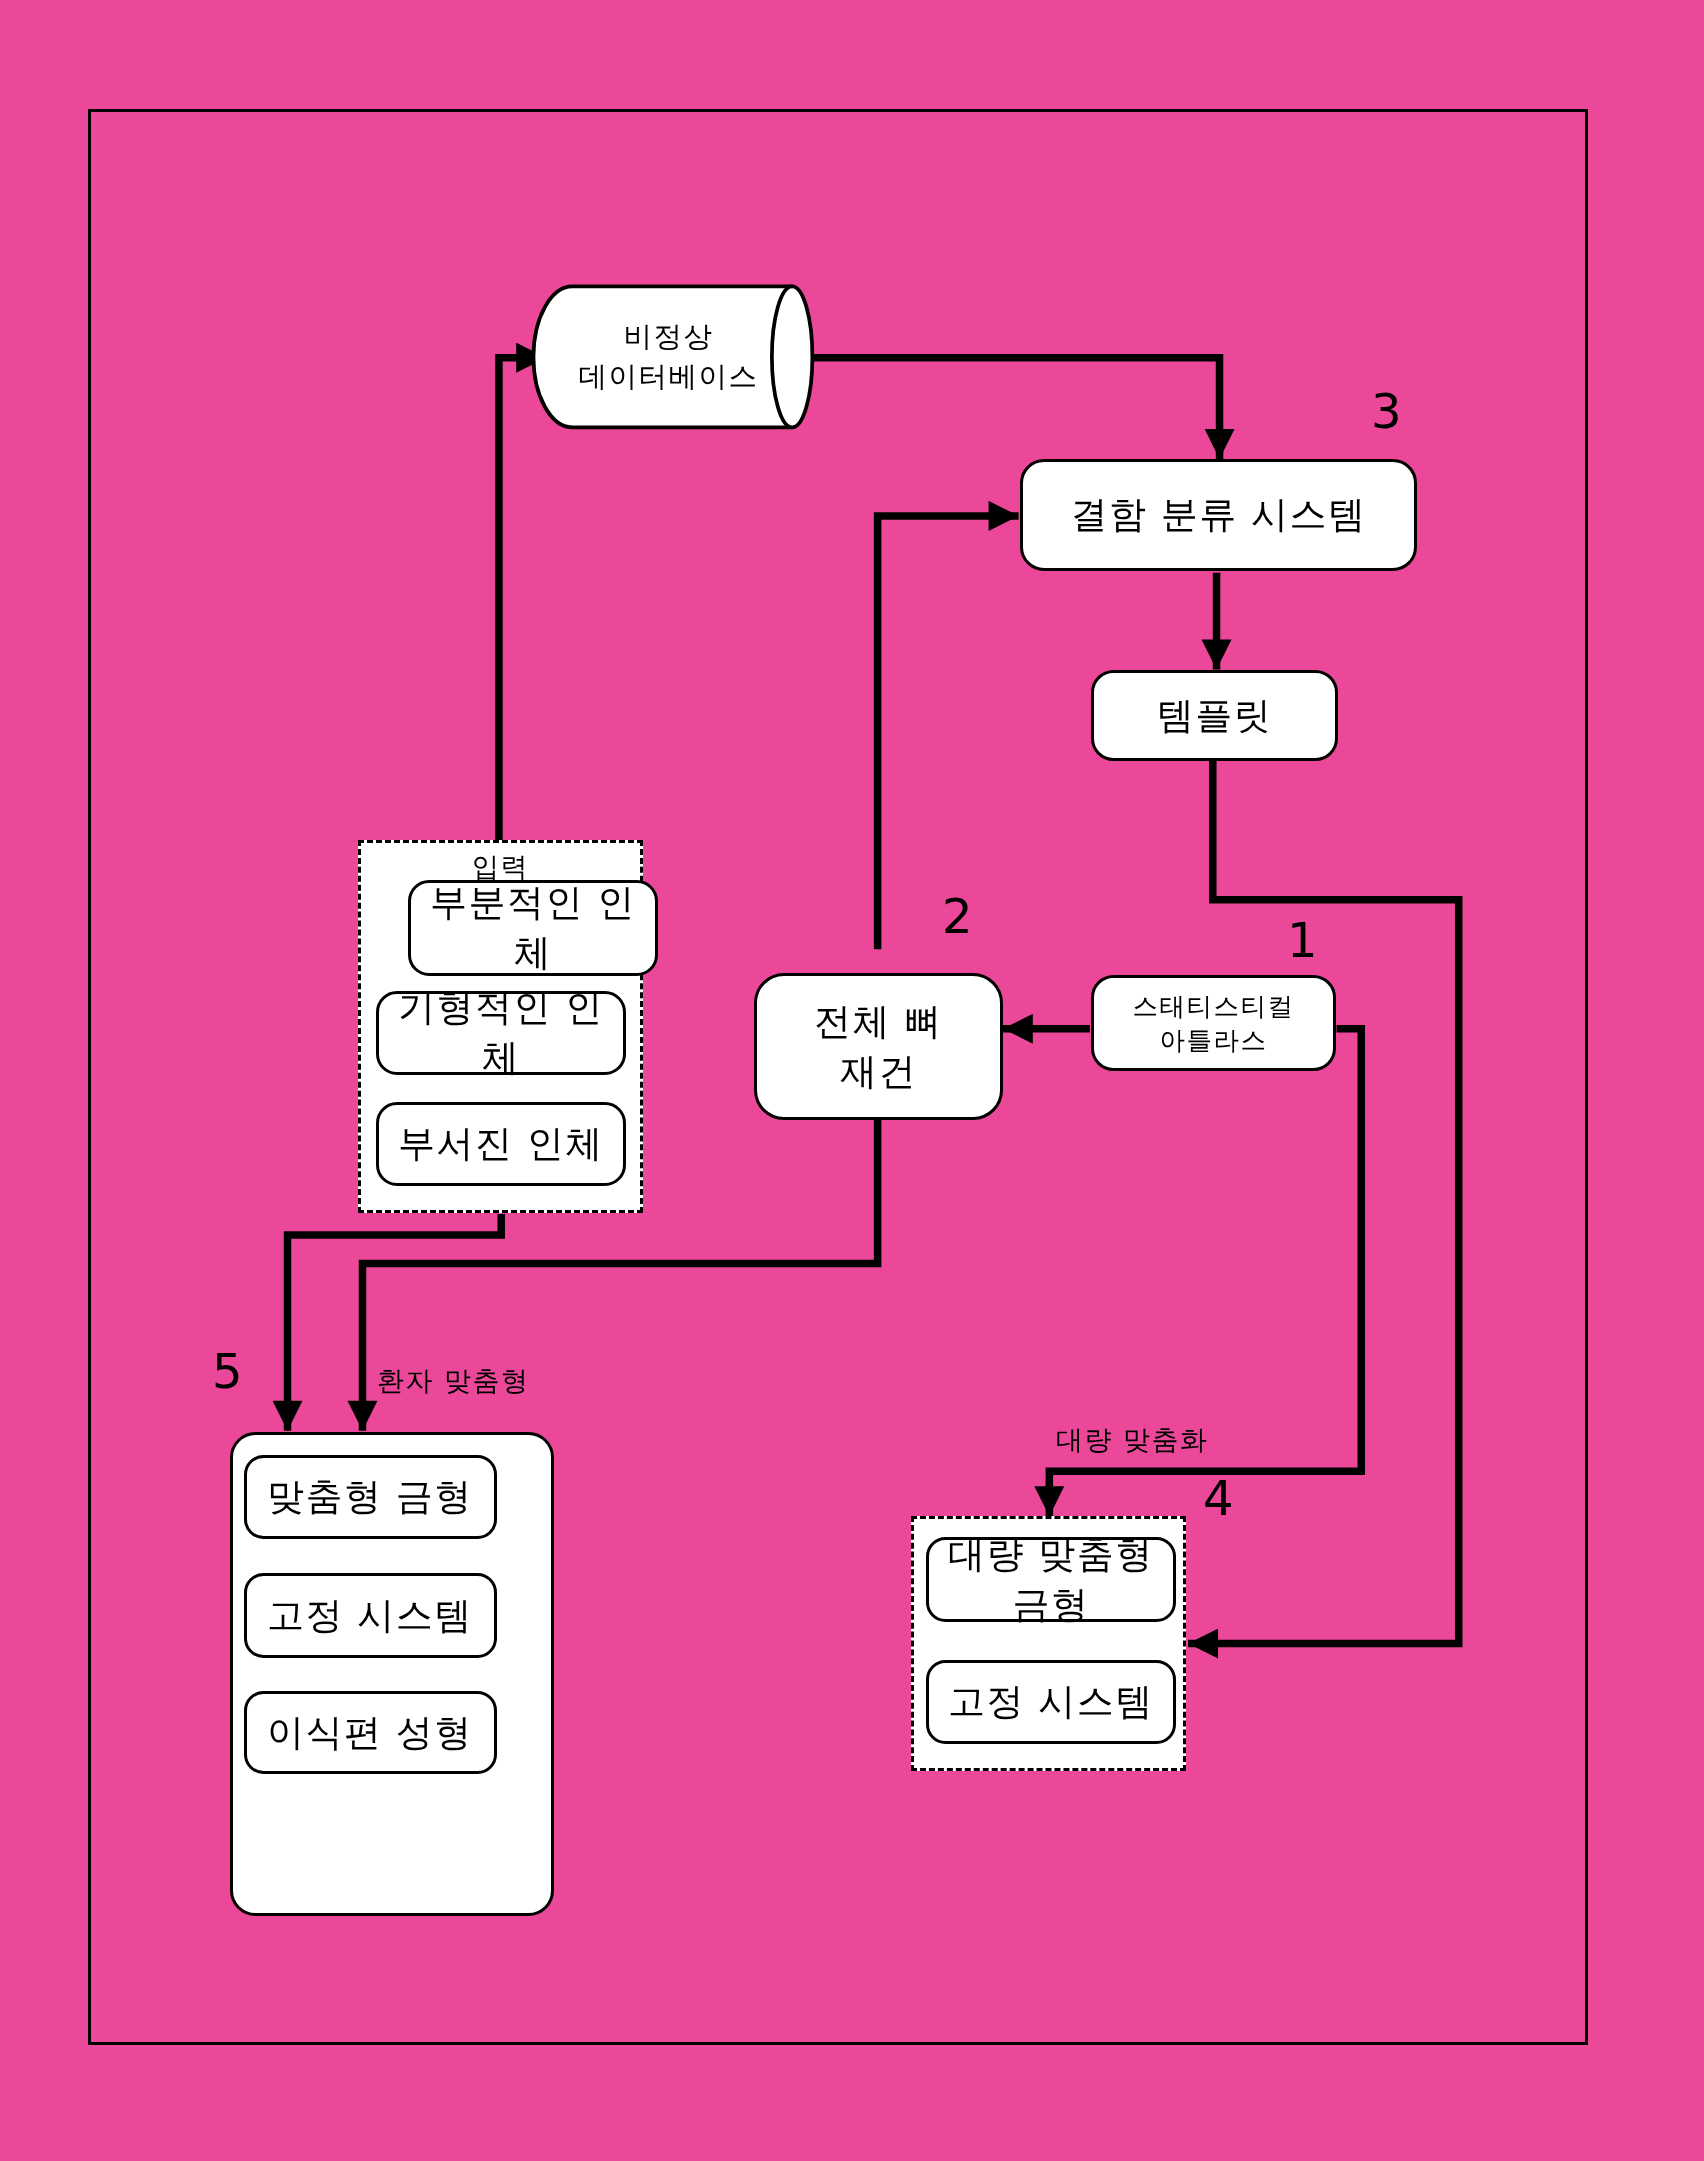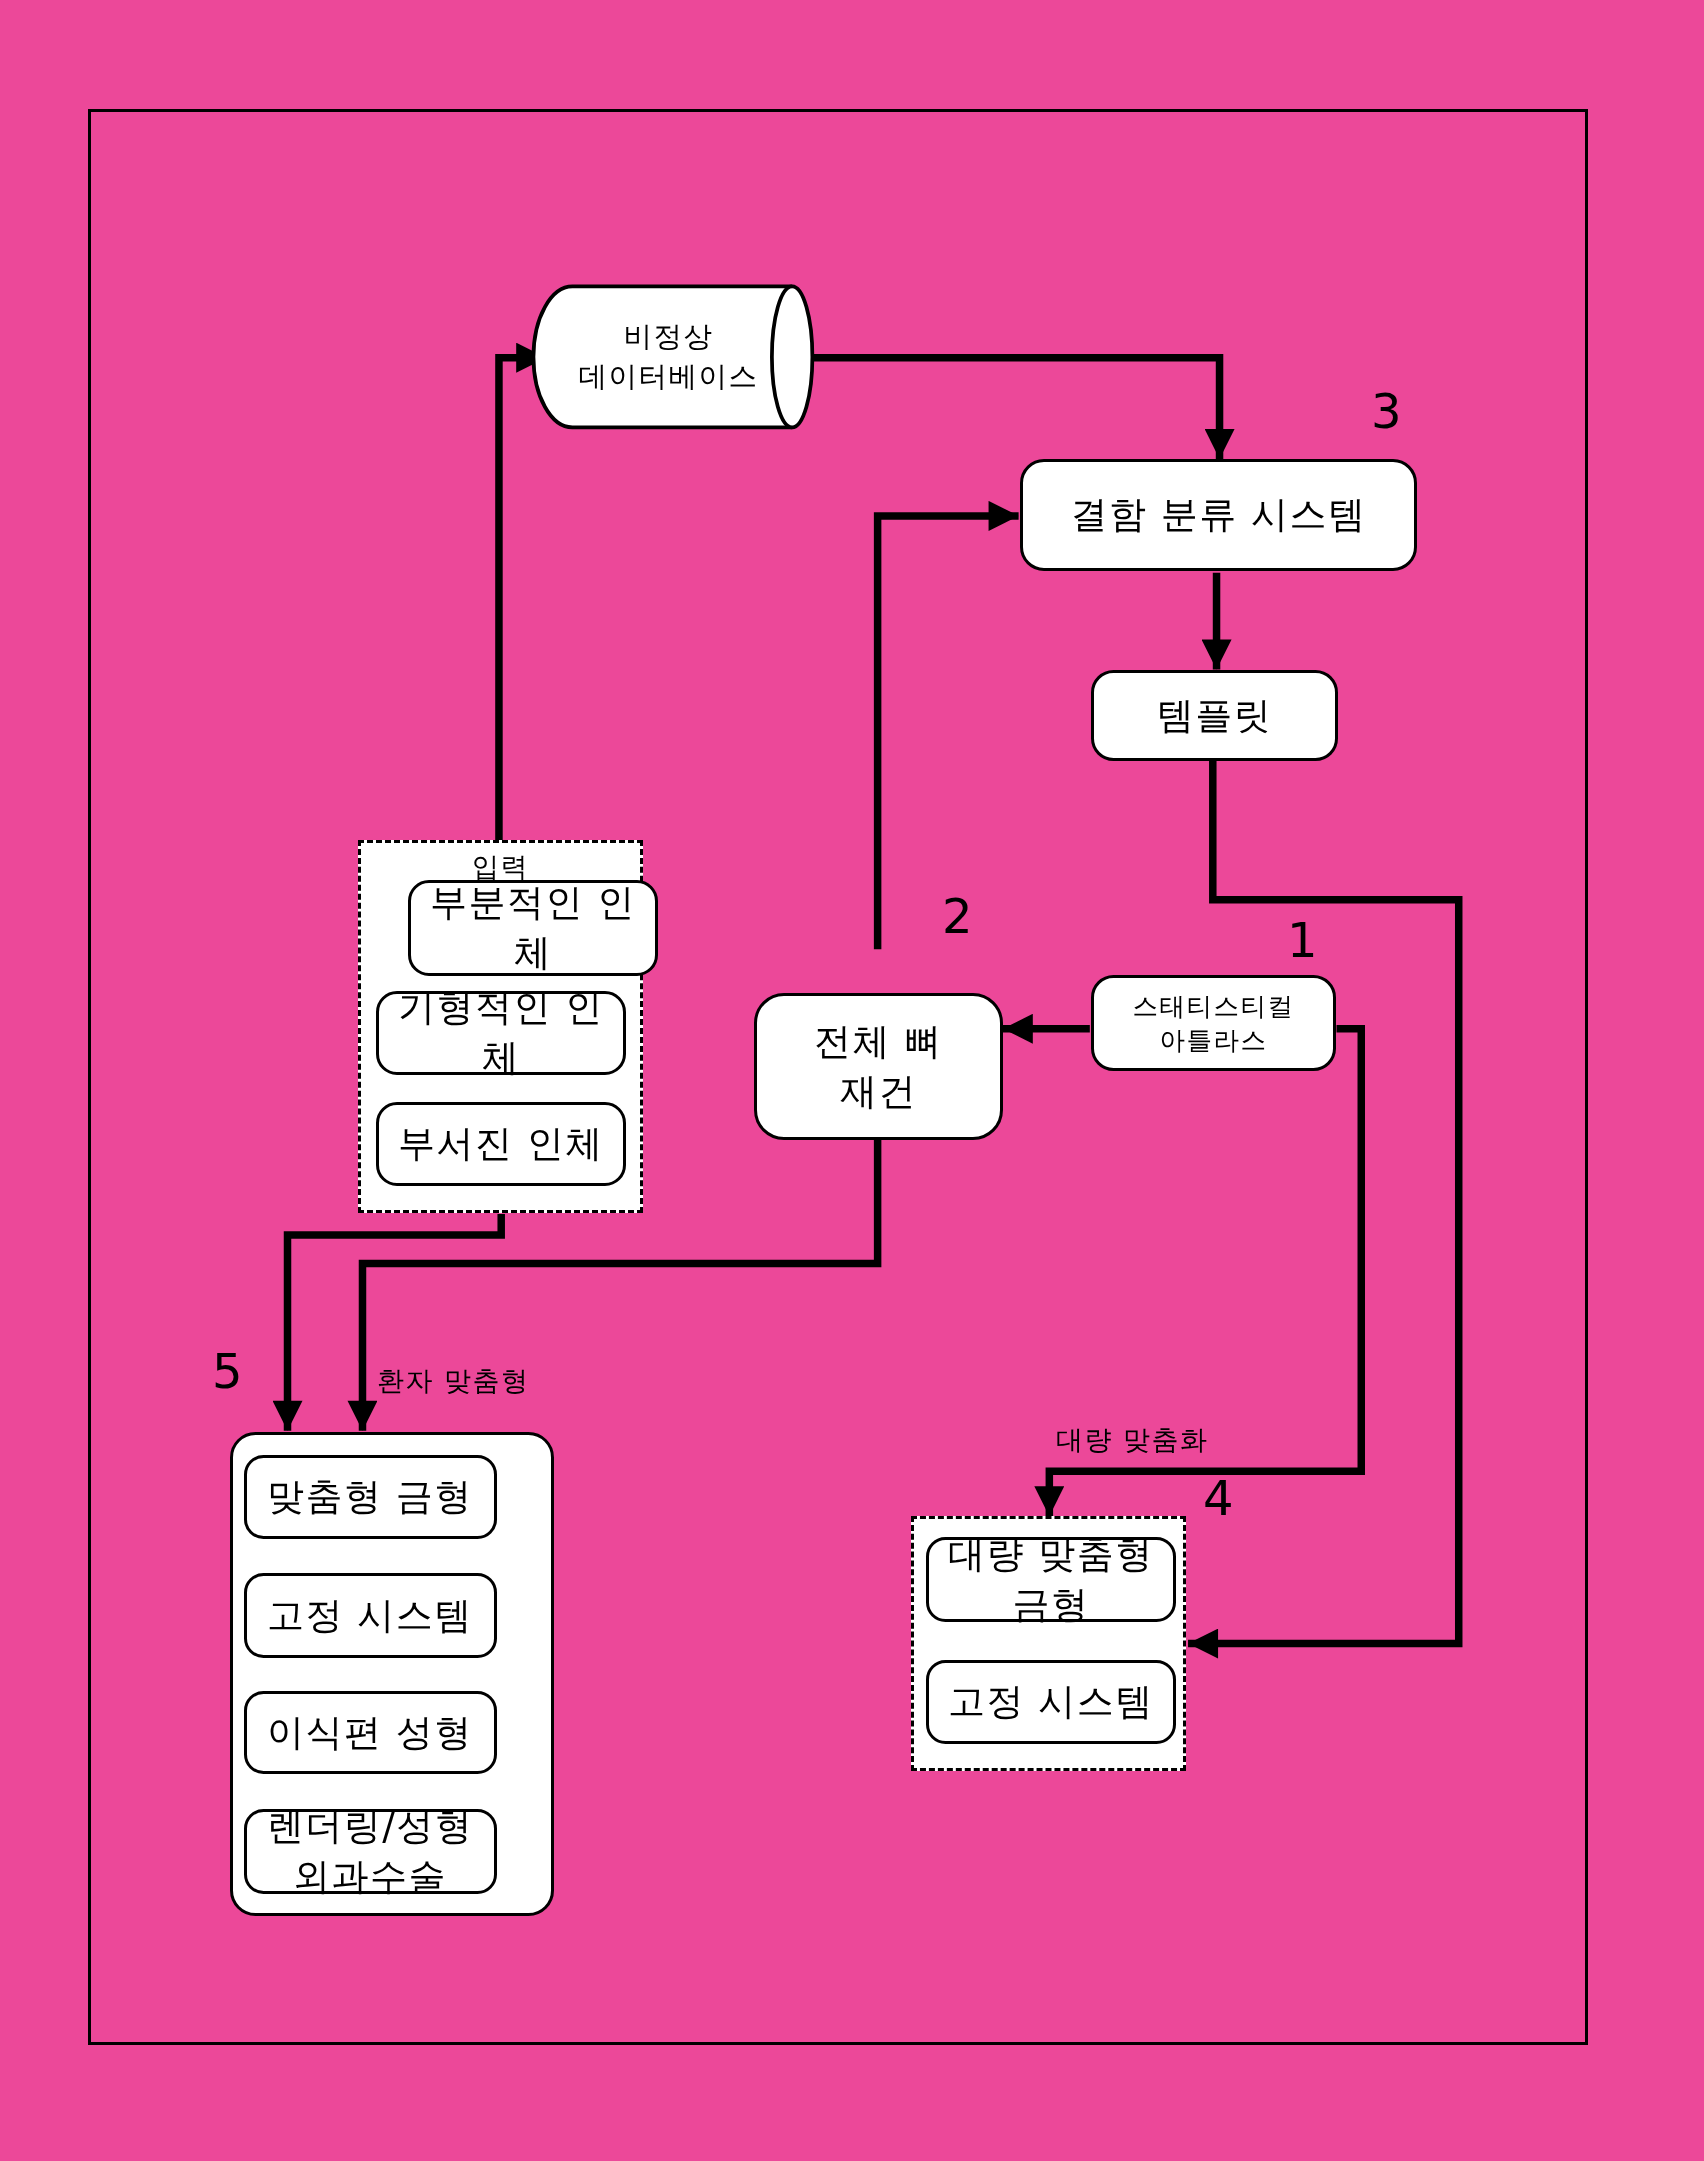--- a/index.html
+++ b/index.html
@@ -78,34 +78,32 @@
 
   <div class="node" style="left:1091px;top:670px;width:247px;height:91px;border-radius:22.5px;">템플릿</div>
 
   <div class="group dashed" style="left:358px;top:840px;width:285px;height:373px;">
     <div class="group-title">입력</div>
     <div class="node" style="left:15px;top:37px;width:250px;height:96px;border-radius:21px;margin-left:32px;">부분적인 인체</div>
     <div class="node" style="left:15px;top:148px;width:250px;height:84px;border-radius:21px;">기형적인 인체</div>
     <div class="node" style="left:15px;top:259px;width:250px;height:84px;border-radius:21px;">부서진 인체</div>
   </div>
 
-  <div class="node" style="left:754px;top:993px;width:249px;height:147px;border-radius:30px;">전체 뼈
+  <div class="node" style="left:754px;top:973px;width:249px;height:147px;border-radius:30px;">전체 뼈
 재건</div>
   <div class="ref" style="left:942px;top:892px;">2</div>
 
   <div class="node" style="left:1091px;top:975px;width:245px;height:96px;border-radius:22.5px;font-size:25.5px;">스태티스티컬
 아틀라스</div>
   <div class="ref" style="left:1287px;top:916px;">1</div>
 
   <div class="group solid" style="left:230px;top:1432px;width:324px;height:484px;">
     <div class="node" style="left:10.5px;top:19.5px;width:253px;height:84px;border-radius:19.5px;">맞춤형 금형</div>
     <div class="node" style="left:10.5px;top:138px;width:253px;height:85px;border-radius:19.5px;">고정 시스템</div>
     <div class="node" style="left:10.5px;top:256px;width:253px;height:83px;border-radius:19.5px;">이식편 성형</div>
-    <div class="node" style="left:10.5px;top:374px;width:253px;height:85px;border-radius:19.5px;">렌더링/성형
-외과수술</div>
   </div>
   <div class="ref" style="left:212px;top:1347px;">5</div>
 
   <div class="group dashed" style="left:911px;top:1516px;width:275px;height:255px;">
     <div class="node" style="left:12px;top:18px;width:250px;height:85px;border-radius:19.5px;">대량 맞춤형
 금형</div>
     <div class="node" style="left:12px;top:141px;width:250px;height:84px;border-radius:19.5px;">고정 시스템</div>
   </div>
   <div class="ref" style="left:1203px;top:1474px;">4</div>
 

